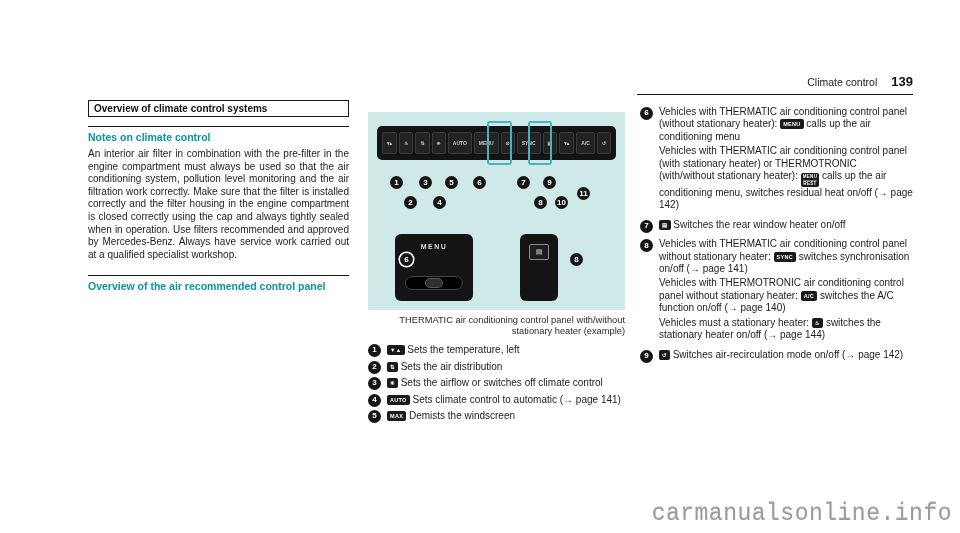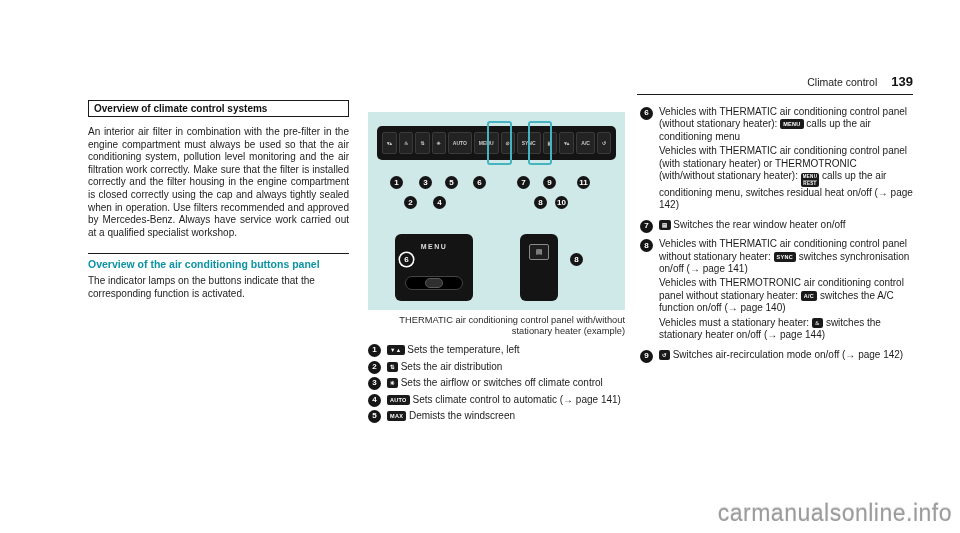--- a/index.html
+++ b/index.html
@@ -63,36 +63,36 @@
   .stk2 { border-top:1px solid #777; }
 
   
   .col-right { position:absolute; left:640px; top:106px; width:273px; font-size:10px;
                line-height:12.4px; color:#1c1c1c; }
   .r-item { display:flex; gap:6px; margin-bottom:5px; }
   .r-item .co { margin-top:1px; }
   .r-body p { margin-bottom:2px; }
 
   .watermark { position:absolute; right:8px; bottom:6px; font-size:23px; color:#9b9b9b;
-               letter-spacing:0.5px; text-shadow:0 1px 1px rgba(255,255,255,0.85), 0 -1px 1px rgba(0,0,0,0.2); }
+               letter-spacing:0.5px; text-shadow:0 1px 1px rgba(255,255,255,0.85), 0 -1px 1px rgba(0,0,0,0.2);font-family:Liberation Mono, monospace; }
 </style>
 </head>
 <body>
 
 <div class="page">
 
   <div class="page-header">
     <span class="ph-section">Climate control</span><span class="ph-num">139</span>
   </div>
 
   <div class="col-left">
     <div class="box-title">Overview of climate control systems</div>
+    <h3 class="teal-h">Notes on climate control</h3>
     <p class="body-p just">An interior air filter in combination with the pre-filter in the engine compartment must always be used so that the air conditioning system, pollution level monitoring and the air filtration work correctly. Make sure that the filter is installed correctly and the filter housing in the engine compartment is closed correctly using the cap and always tightly sealed when in operation. Use filters recommended and approved by Mercedes-Benz. Always have service work carried out at a qualified specialist workshop.</p>
-    <h3 class="teal-h">Overview of the air conditioning buttons panel</h3>
-    <p class="body-p">The indicator lamps on the buttons indicate that the corresponding function is activated.</p>
+    <h3 class="teal-h">Overview of the air recommended control panel</h3>
   </div>
 
   <div class="figure">
     <div class="strip">
       <span class="pbtn">▾▴</span>
       <span class="pbtn">♨</span>
       <span class="pbtn">⇅</span>
       <span class="pbtn">✳</span>
       <span class="pbtn">AUTO</span>
       <span class="pbtn">MENU</span>
@@ -105,21 +105,21 @@
     </div>
     <div class="hl hl-menu"></div>
     <div class="hl hl-rear"></div>
 
     <span class="co fco" style="left:22px;top:64px">1</span>
     <span class="co fco" style="left:51px;top:64px">3</span>
     <span class="co fco" style="left:77px;top:64px">5</span>
     <span class="co fco" style="left:105px;top:64px">6</span>
     <span class="co fco" style="left:149px;top:64px">7</span>
     <span class="co fco" style="left:175px;top:64px">9</span>
-    <span class="co fco" style="left:209px;top:64px">11</span>
+    <span class="co fco" style="left:209px;top:75px">11</span>
 
     <span class="co fco" style="left:36px;top:84px">2</span>
     <span class="co fco" style="left:65px;top:84px">4</span>
     <span class="co fco" style="left:166px;top:84px">8</span>
     <span class="co fco" style="left:187px;top:84px">10</span>
 
     <div class="det-l">
       <div class="det-menu">MENU</div>
       <div class="det-slot">
         <div class="det-knob"></div>

